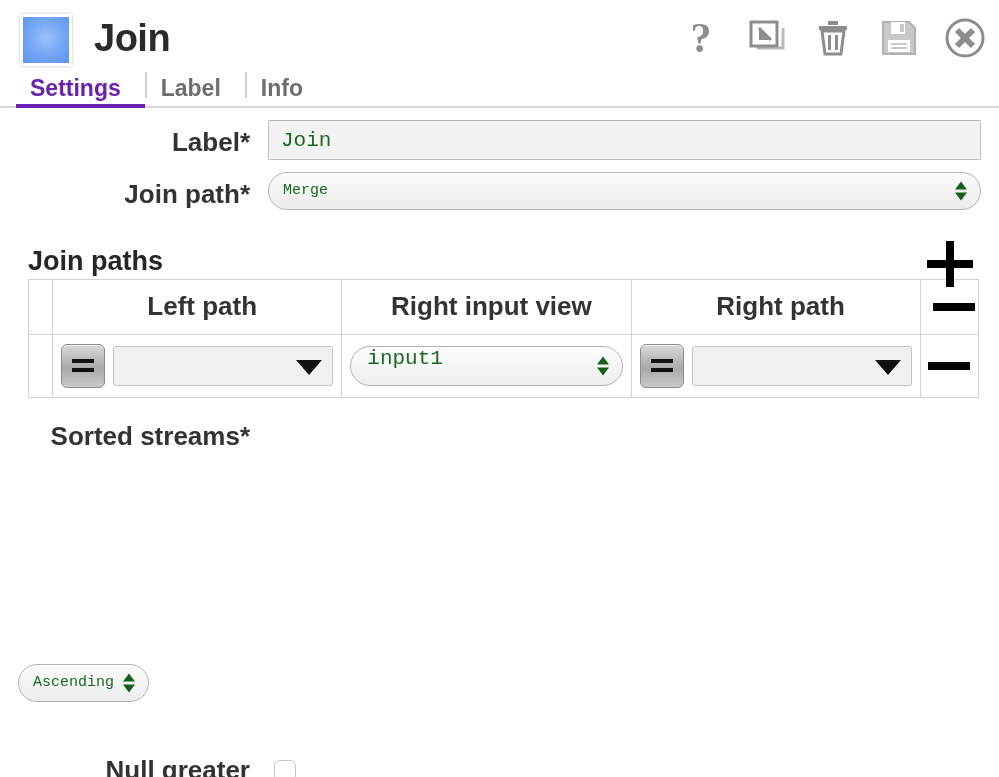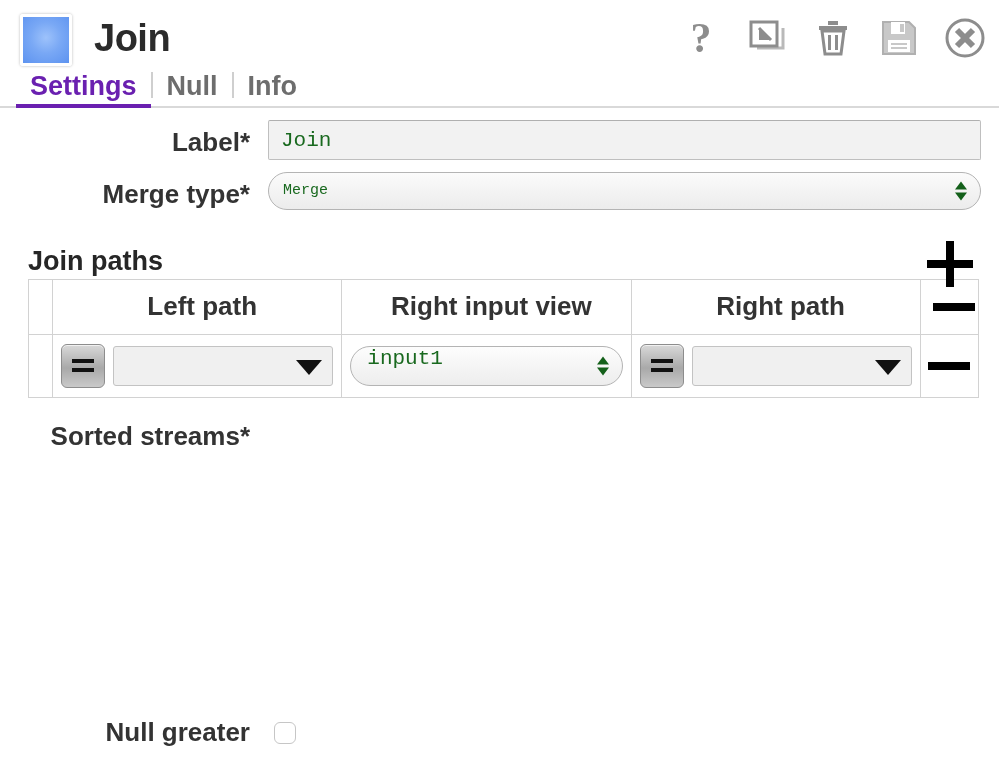--- a/index.html
+++ b/index.html
@@ -75,23 +75,23 @@
   .tabs {
     display: flex;
     align-items: flex-end;
     padding-left: 16px;
     height: 46px;
     position: relative;
     border-bottom: 2px solid #d9d9d9;
     box-sizing: border-box;
   }
   .tab {
-    font-size: 27px;
+    font-size: 23px;
     font-weight: bold;
-    padding: 0 14px 6px 14px;
+    padding: 0 24px 6px 14px;
     color: #6d6d6d;
     cursor: pointer;
     line-height: 1;
     position: relative;
   }
   .tab.active {
     color: #6a20b0;
   }
   .tab.active::after {
     content: "";
@@ -430,36 +430,36 @@
         <path d="M14 14 L30 30 M30 14 L14 30" stroke="#8d8d8d" stroke-width="6" stroke-linecap="butt"></path>
       </svg>
     </div>
 
   </div>
 </div>
 
 <div class="tabs">
   <div class="tab active">Settings</div>
   <div class="tab-sep"></div>
-  <div class="tab">Null</div>
+  <div class="tab">Label</div>
   <div class="tab-sep"></div>
   <div class="tab">Info</div>
 </div>
 
 <div class="form">
 
   <div class="row">
     <div class="row-label">Label*</div>
     <div class="row-field">
       <input class="txt-input" type="text" value="Join" style="">
     </div>
   </div>
 
   <div class="row">
-    <div class="row-label">Merge type*</div>
+    <div class="row-label">Join path*</div>
     <div class="row-field">
       <div class="sel-wrap">
         <div class="sel">Merge</div>
         <span class="sel-arrows">
           <i class="up"></i>
             <i class="dn"></i>
         </span>
       </div>
     </div>
   </div>
@@ -542,20 +542,29 @@
                 <span class="glyph-minus"></span>
               </div>
           </td>
         </tr>
       </tbody>
     </table>
   </div>
 
   <div class="row" style="margin-top:16px;flex-direction:column;">
     <div class="row-label">Sorted streams*</div>
+    <div class="row-field">
+      <div class="sel-wrap">
+        <div class="sel">Ascending</div>
+        <span class="sel-arrows">
+          <i class="up"></i>
+            <i class="dn"></i>
+        </span>
+      </div>
+    </div>
   </div>
 
   <div class="row" style="margin-top:46px;gap:6px;">
     <div class="row-label">Null greater</div>
     <div class="cb-field">
       <input class="cb" type="checkbox" style="">
     </div>
   </div>
 
 

